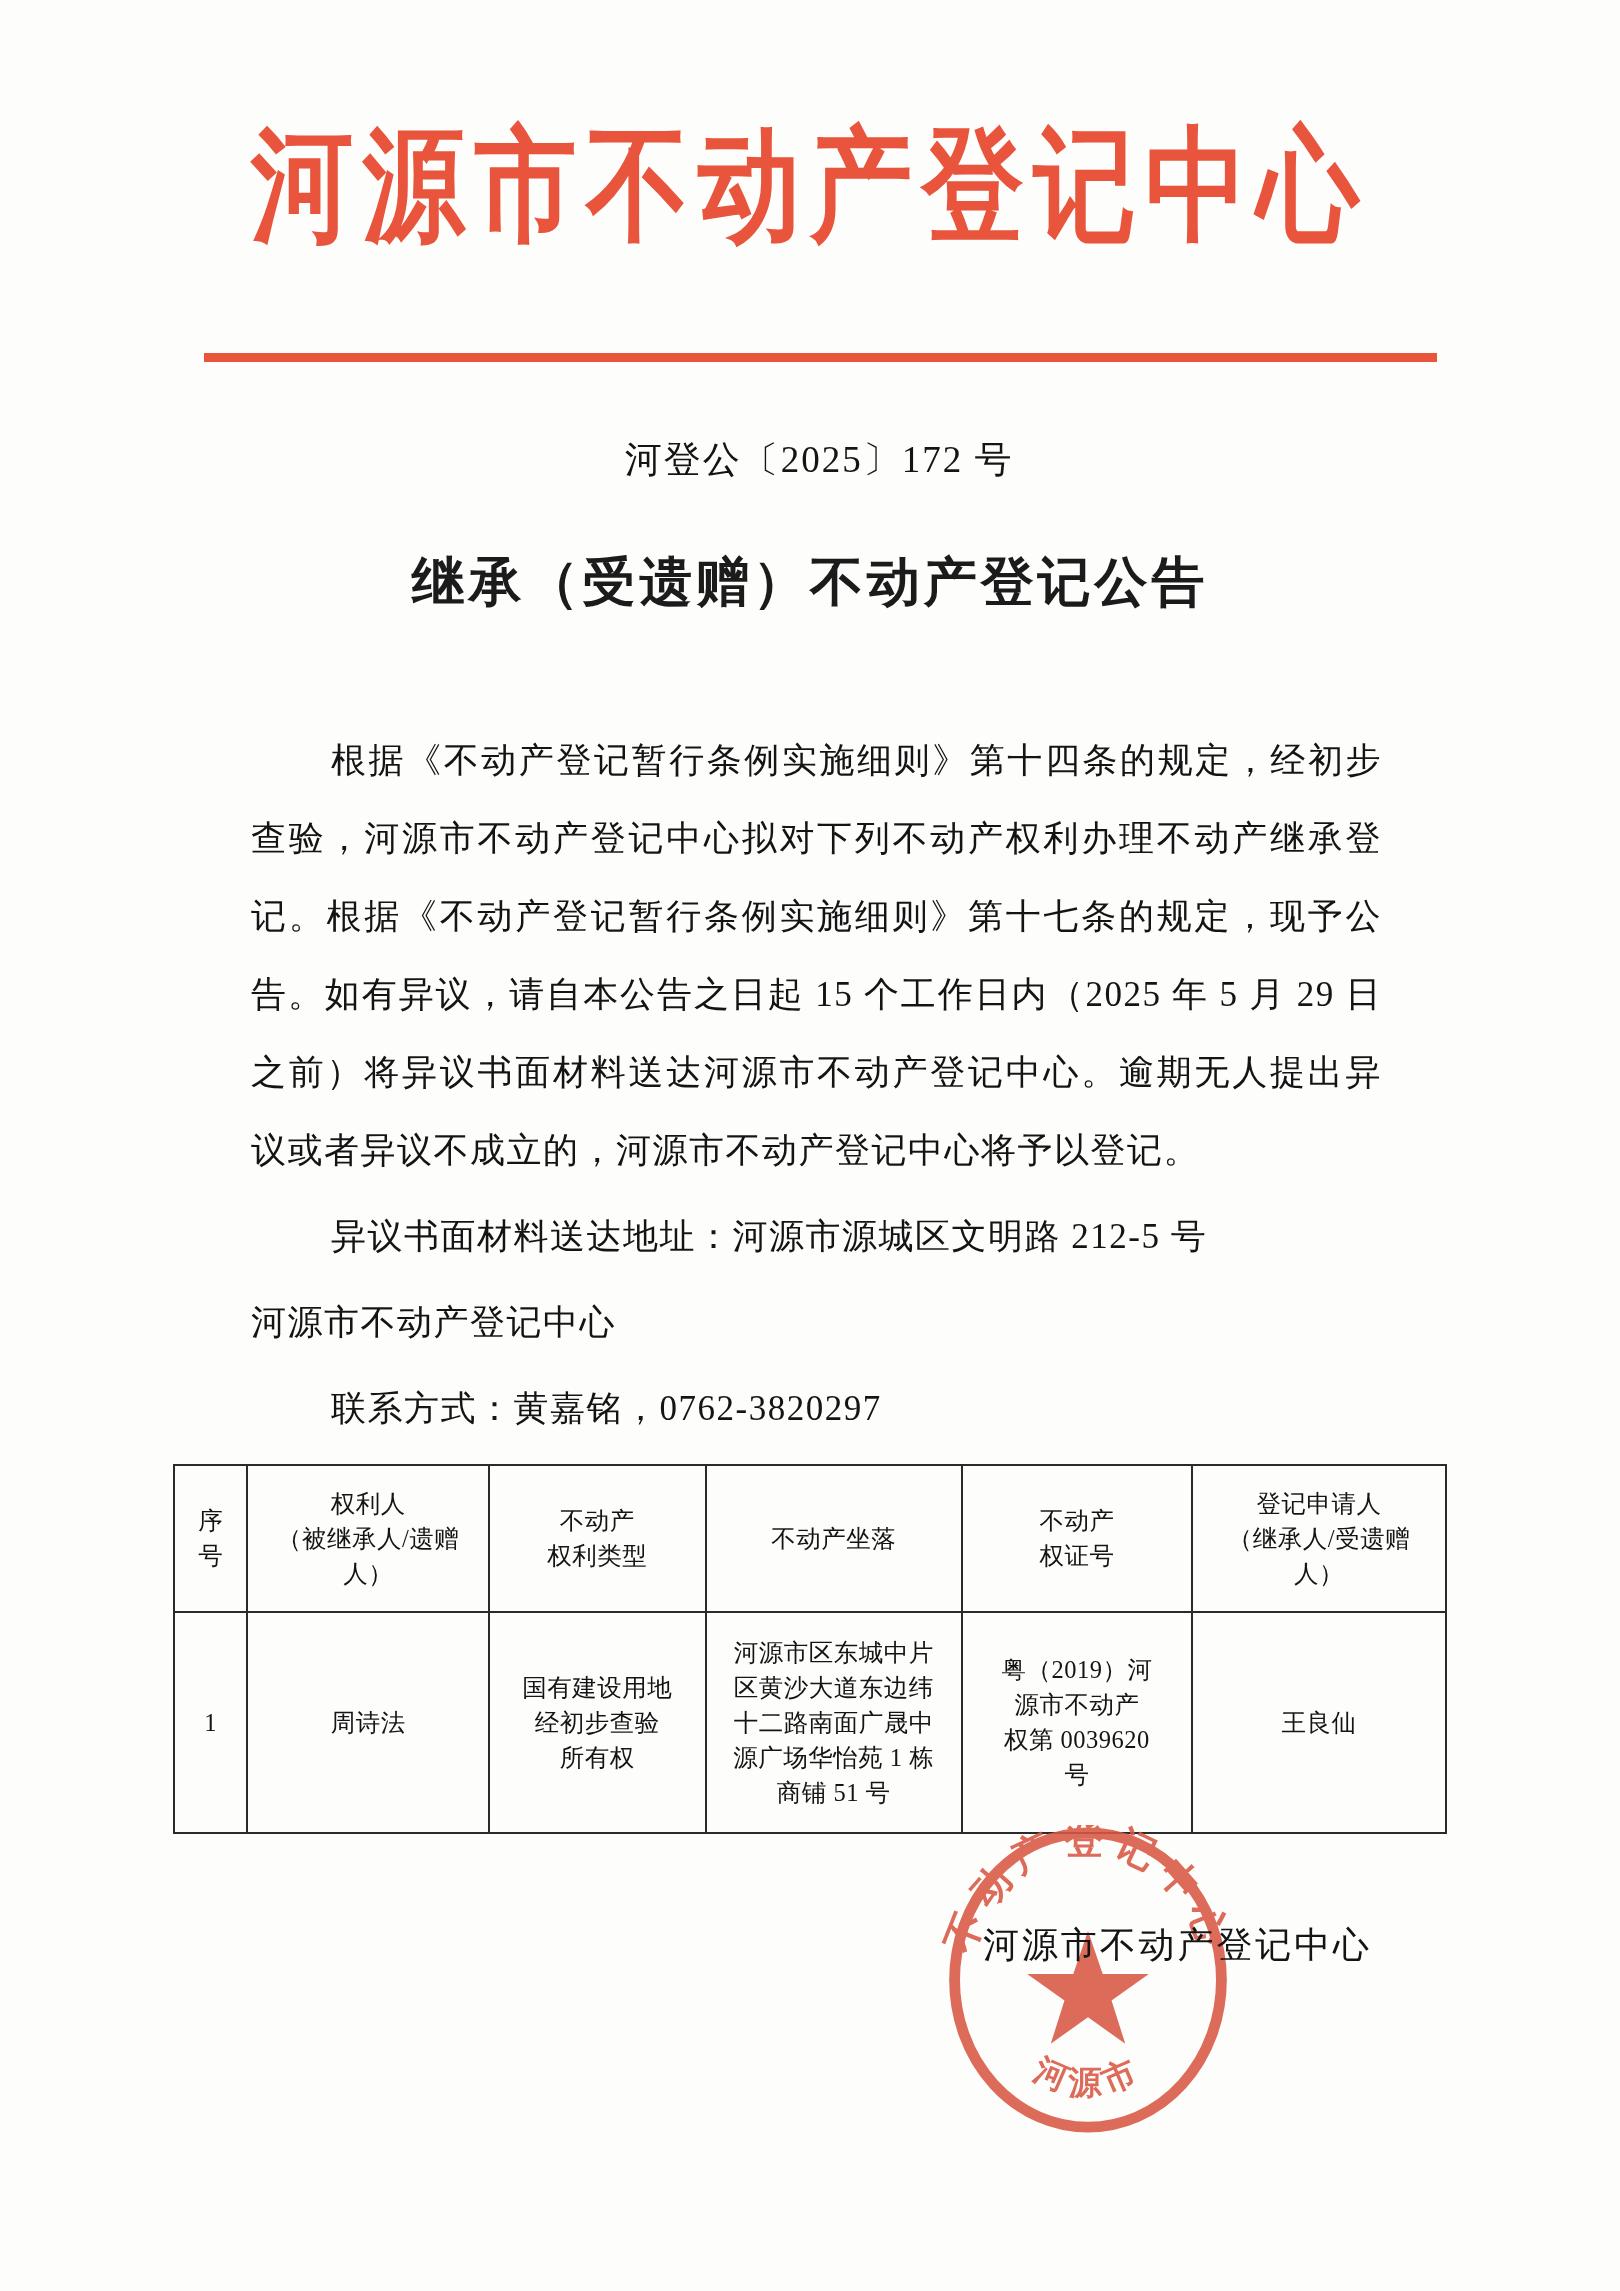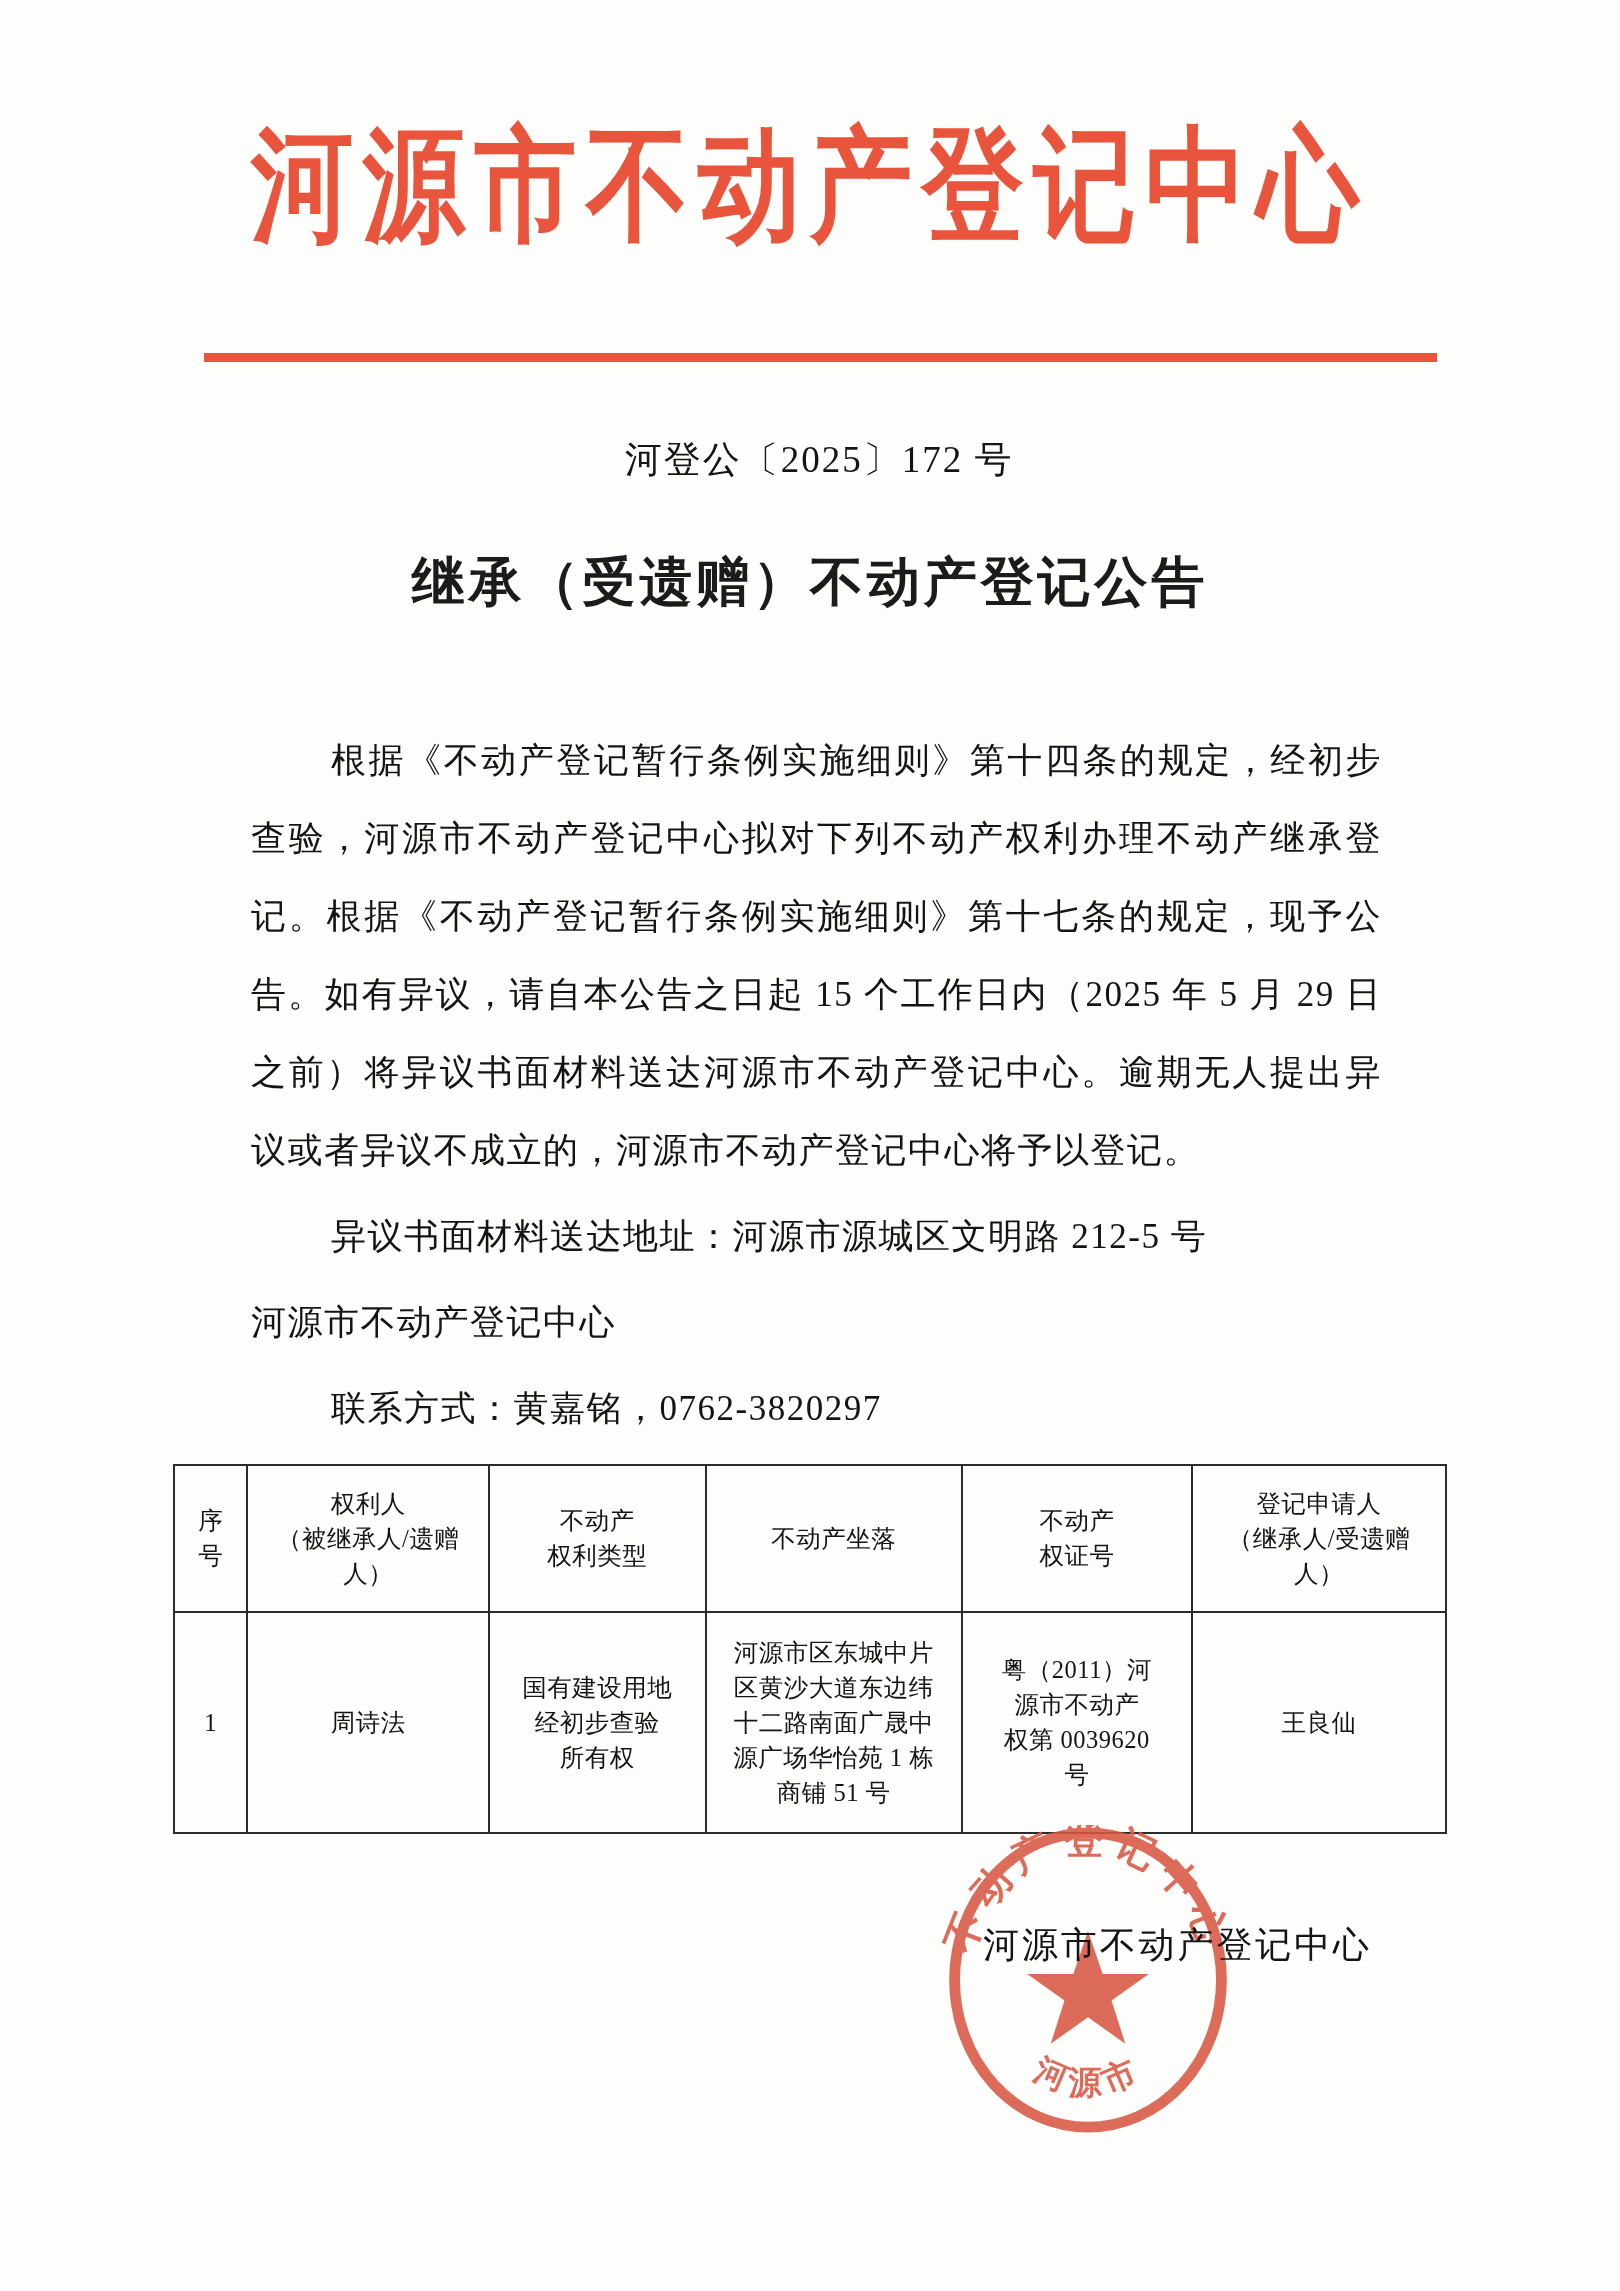--- a/index.html
+++ b/index.html
@@ -230,21 +230,21 @@
           <div>所有权</div>
         </td>
         <td class="cell-multiline">
           <div>河源市区东城中片</div>
           <div>区黄沙大道东边纬</div>
           <div>十二路南面广晟中</div>
           <div>源广场华怡苑 1 栋</div>
           <div>商铺 51 号</div>
         </td>
         <td class="cell-multiline">
-          <div>粤（2011）河</div>
+          <div>粤（2019）河</div>
           <div>源市不动产</div>
           <div>权第 0039620</div>
           <div>号</div>
         </td>
         <td class="cell-name">王良仙</td>
       </tr>
     </tbody>
   </table>
 
   <div class="seal">

